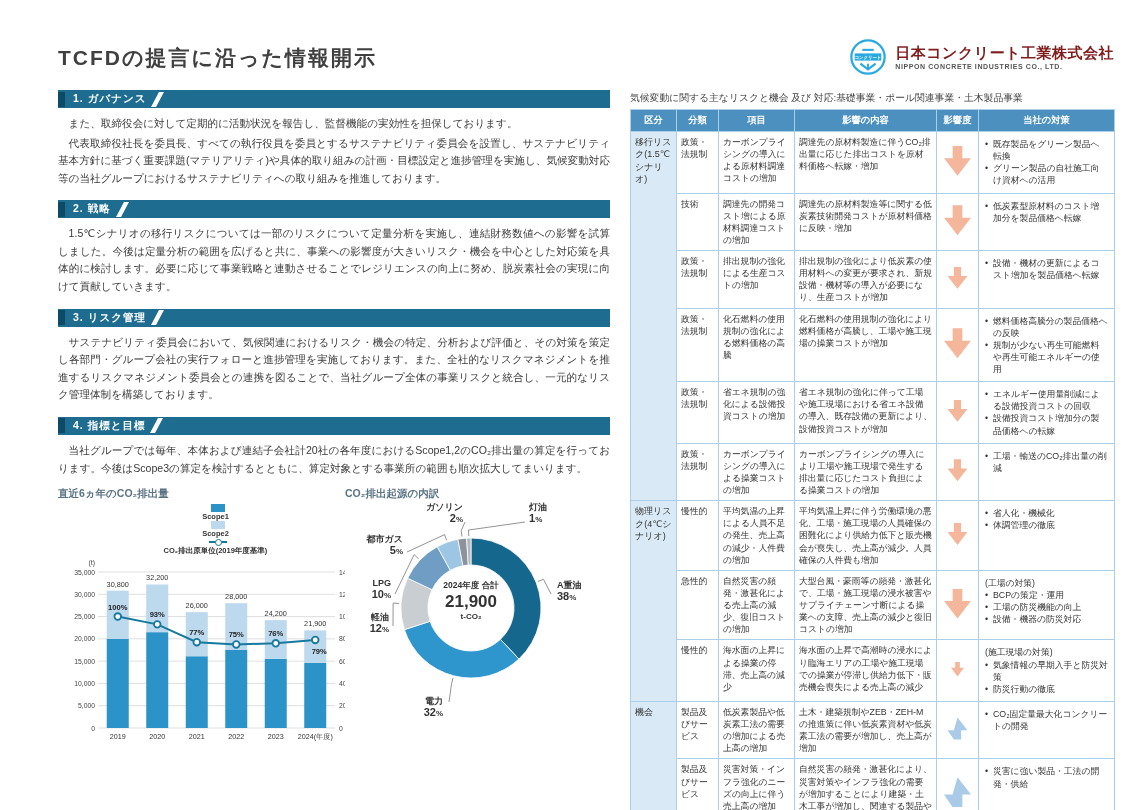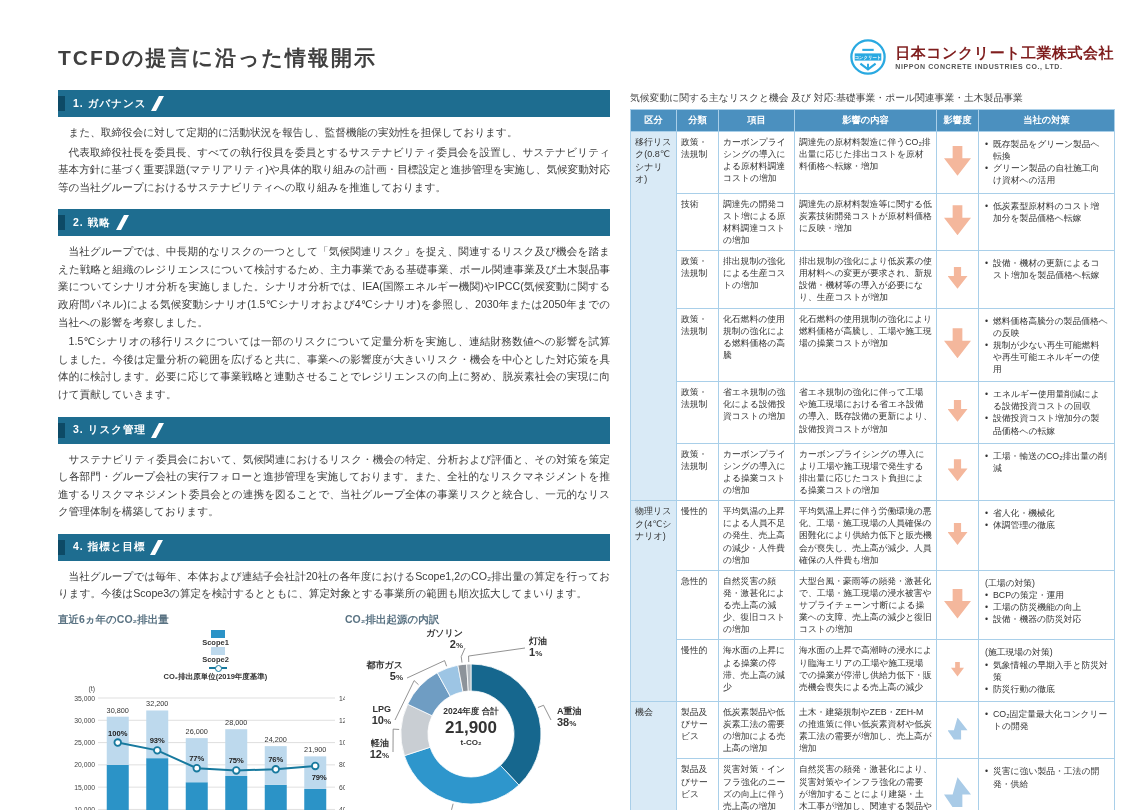--- a/index.html
+++ b/index.html
@@ -2,21 +2,21 @@
 <html><head>
 <meta charset="utf-8">
 <style>
   html,body{margin:0;padding:0;background:#e8e8e8;}
   *{box-sizing:border-box;}
   .page{position:relative;width:1146px;height:810px;background:#ffffff;margin:0 auto;overflow:hidden;
         font-family:"Liberation Sans","DejaVu Sans",sans-serif;color:#333;}
   
   .col-left{position:absolute;left:58px;top:38px;width:552px;}
   .doc-title{font-size:21px;font-weight:bold;color:#404040;letter-spacing:2px;margin:6px 0 18px;}
-  .sec-banner{position:relative;height:27px;background:#1e6d90;display:flex;align-items:center;margin:13px 0 7px;}
+  .sec-banner{position:relative;height:18px;background:#1e6d90;display:flex;align-items:center;margin:13px 0 7px;}
   .sec-banner .tab{width:7px;height:15px;background:#0d4a66;margin-right:8px;flex:0 0 auto;}
   .sec-banner .t{color:#fff;font-size:10.5px;font-weight:bold;letter-spacing:1px;white-space:nowrap;}
   .sec-banner .notch{width:5px;height:15px;background:#fff;transform:skewX(-28deg);margin-left:9px;flex:0 0 auto;}
   .para{font-size:10.6px;line-height:1.66;text-align:justify;margin:0 0 2px;text-indent:1em;color:#3a3a3a;}
   
   .charts{display:flex;margin-top:10px;}
   .chart-block{position:relative;}
   .chart-block.bar{width:287px;}
   .chart-block.donut{width:265px;}
   .chart-title{font-size:10.5px;font-weight:bold;color:#5a7383;margin:0 0 3px;}
@@ -28,21 +28,21 @@
   .donut-wrap{position:relative;width:265px;height:228px;}
   .dl{position:absolute;font-size:9px;font-weight:bold;color:#333;line-height:1.15;}
   .dl .p{font-size:11px;}
   .dl.ra{text-align:right;}
   .dl-a{left:212px;top:76px;}
   .dl-el{left:52px;top:192px;width:46px;}
   .dl-ke{left:4px;top:108px;width:40px;}
   .dl-lp{left:6px;top:74px;width:40px;}
   .dl-to{left:8px;top:30px;width:50px;}
   .dl-ga{left:72px;top:-2px;width:46px;}
-  .dl-td{left:184px;top:-2px;margin-top:8px;}
+  .dl-td{left:184px;top:-2px;}
   .donut-center{position:absolute;left:81px;top:76px;width:90px;text-align:center;}
   .donut-center .l1{font-size:8.5px;font-weight:bold;color:#333;}
   .donut-center .v{font-size:17px;font-weight:bold;color:#333;line-height:1.2;}
   .donut-center .u{font-size:8px;font-weight:bold;color:#333;}
   
   .col-right{position:absolute;left:630px;top:38px;width:484px;}
   .logo-row{display:flex;justify-content:flex-end;align-items:center;margin-bottom:16px;}
   .logo-badge{width:38px;height:38px;margin-right:8px;flex:0 0 auto;}
   .logo-names{text-align:left;}
   .logo-ja{font-size:15px;font-weight:bold;color:#7f1d1d;letter-spacing:0.5px;}
@@ -83,21 +83,20 @@
       <p class="para">また、取締役会に対して定期的に活動状況を報告し、監督機能の実効性を担保しております。</p>
       <p class="para">代表取締役社長を委員長、すべての執行役員を委員とするサステナビリティ委員会を設置し、サステナビリティ基本方針に基づく重要課題(マテリアリティ)や具体的取り組みの計画・目標設定と進捗管理を実施し、気候変動対応等の当社グループにおけるサステナビリティへの取り組みを推進しております。</p>
     </div>
 
     <div>
       <div class="sec-banner">
         <span class="tab"></span>
         <span class="t">2. 戦略</span>
         <span class="notch"></span>
       </div>
-      <p class="para">当社グループでは、中長期的なリスクの一つとして「気候関連リスク」を捉え、関連するリスク及び機会を踏まえた戦略と組織のレジリエンスについて検討するため、主力事業である基礎事業、ポール関連事業及び土木製品事業についてシナリオ分析を実施しました。シナリオ分析では、IEA(国際エネルギー機関)やIPCC(気候変動に関する政府間パネル)による気候変動シナリオ(1.5℃シナリオおよび4℃シナリオ)を参照し、2030年または2050年までの当社への影響を考察しました。</p>
       <p class="para">1.5℃シナリオの移行リスクについては一部のリスクについて定量分析を実施し、連結財務数値への影響を試算しました。今後は定量分析の範囲を広げると共に、事業への影響度が大きいリスク・機会を中心とした対応策を具体的に検討します。必要に応じて事業戦略と連動させることでレジリエンスの向上に努め、脱炭素社会の実現に向けて貢献していきます。</p>
     </div>
 
     <div>
       <div class="sec-banner">
         <span class="tab"></span>
         <span class="t">3. リスク管理</span>
         <span class="notch"></span>
       </div>
       <p class="para">サステナビリティ委員会において、気候関連におけるリスク・機会の特定、分析および評価と、その対策を策定し各部門・グループ会社の実行フォローと進捗管理を実施しております。また、全社的なリスクマネジメントを推進するリスクマネジメント委員会との連携を図ることで、当社グループ全体の事業リスクと統合し、一元的なリスク管理体制を構築しております。</p>
@@ -257,21 +256,21 @@
               <th>区分</th>
               <th>分類</th>
               <th>項目</th>
               <th>影響の内容</th>
               <th>影響度</th>
               <th>当社の対策</th>
             </tr>
           </thead>
           <tbody>
             <tr>
-              <td class="cat" rowspan="6">移行リスク(0.8℃シナリオ)</td>
+              <td class="cat" rowspan="6">移行リスク(1.5℃シナリオ)</td>
               <td>政策・法規制</td>
               <td>カーボンプライシングの導入による原材料調達コストの増加</td>
               <td>調達先の原材料製造に伴うCO₂排出量に応じた排出コストを原材料価格へ転嫁・増加</td>
               <td class="impact"><span class="arrow arr-down sz-large" style="background:#f4b79c"></span></td>
               <td>
                 <ul class="measures">
                   <li>既存製品をグリーン製品へ転換</li>
                   <li>グリーン製品の自社施工向け資材への活用</li>
                 </ul>
               </td>

